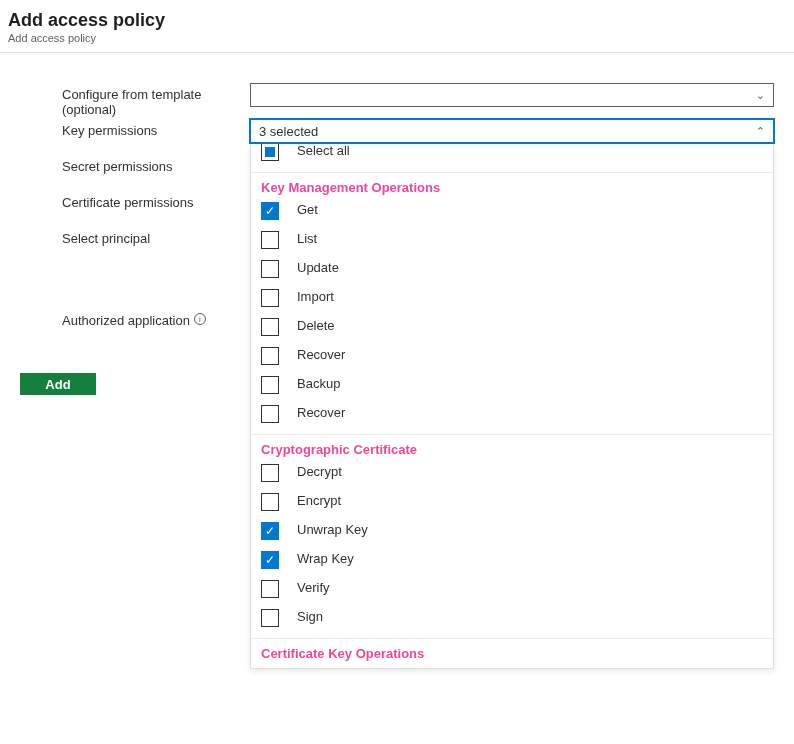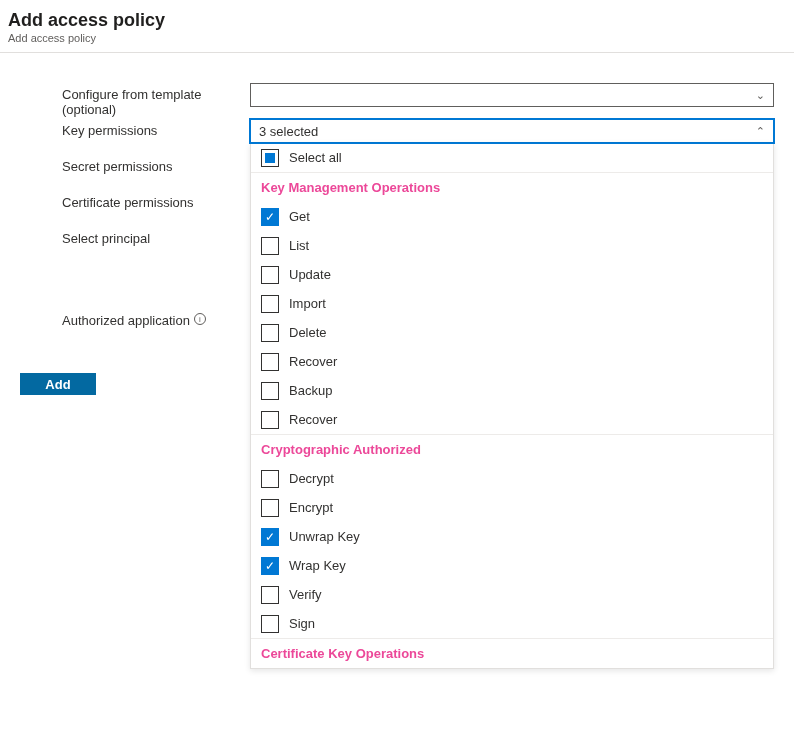--- a/index.html
+++ b/index.html
@@ -83,24 +83,24 @@
     font-size: 11px;
     color: #605e5c;
   }
   .dropdown-panel {
     border: 1px solid #e1dfdd;
     border-top: none;
     box-shadow: 0 2px 6px rgba(0,0,0,0.1);
   }
   .dd-row {
     display: flex;
-    align-items: center;
     height: 29px;
     padding: 0 10px;
     cursor: pointer;
+    gap: 8px;
   }
   .dd-group {
     font-size: 13px;
     font-weight: 600;
     color: #ec4899;
     height: 30px;
     display: flex;
     align-items: center;
     padding: 0 10px;
     border-top: 1px solid #edebe9;
@@ -126,21 +126,21 @@
     height: 10px;
     background: #0078d4;
     display: block;
   }
   .checkmark {
     color: #fff;
     font-size: 12px;
     line-height: 1;
   }
   .add-btn {
-    background: #0369a1;
+    background: #15803d;
     color: #fff;
     border: none;
     width: 76px;
     height: 22px;
     font-size: 13px;
     font-weight: 600;
     cursor: pointer;
     margin-top: 28px;
   }
 </style>
@@ -212,21 +212,21 @@
             <span>Recover</span>
           </div>
           <div class="dd-row">
             <span class="checkbox"></span>
             <span>Backup</span>
           </div>
           <div class="dd-row">
             <span class="checkbox"></span>
             <span>Recover</span>
           </div>
-          <div class="dd-group">Cryptographic Authorized</div>
+          <div class="dd-group">Cryptographic Certificate</div>
           <div class="dd-row">
             <span class="checkbox"></span>
             <span>Decrypt</span>
           </div>
           <div class="dd-row">
             <span class="checkbox"></span>
             <span>Encrypt</span>
           </div>
           <div class="dd-row">
             <span class="checkbox checked">

